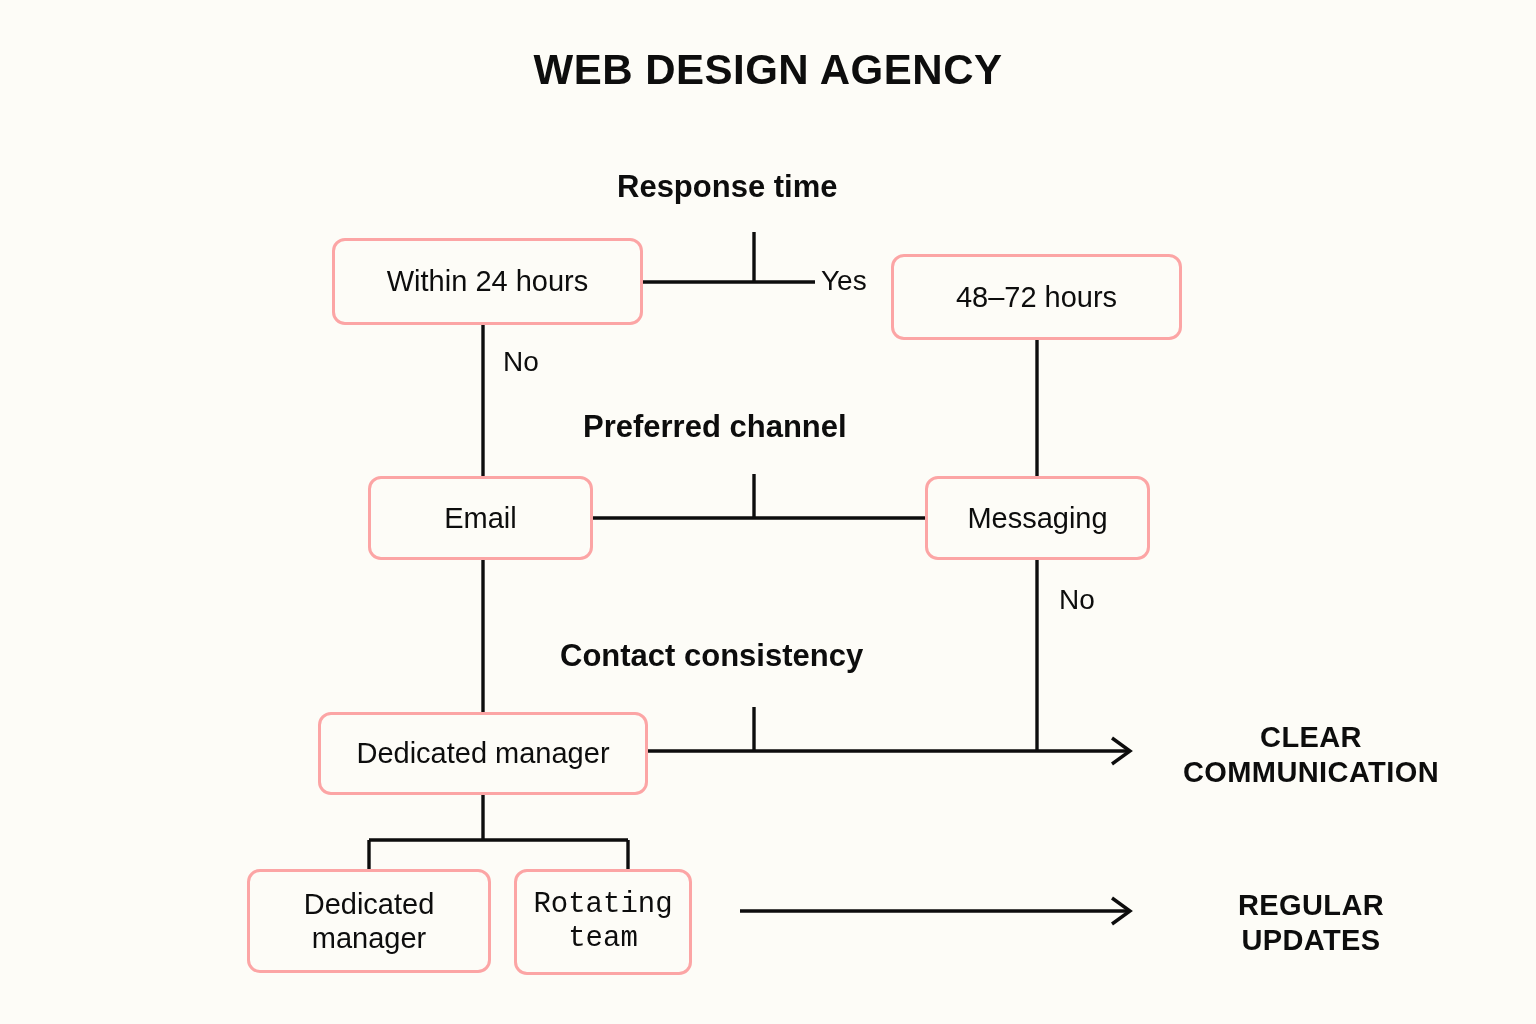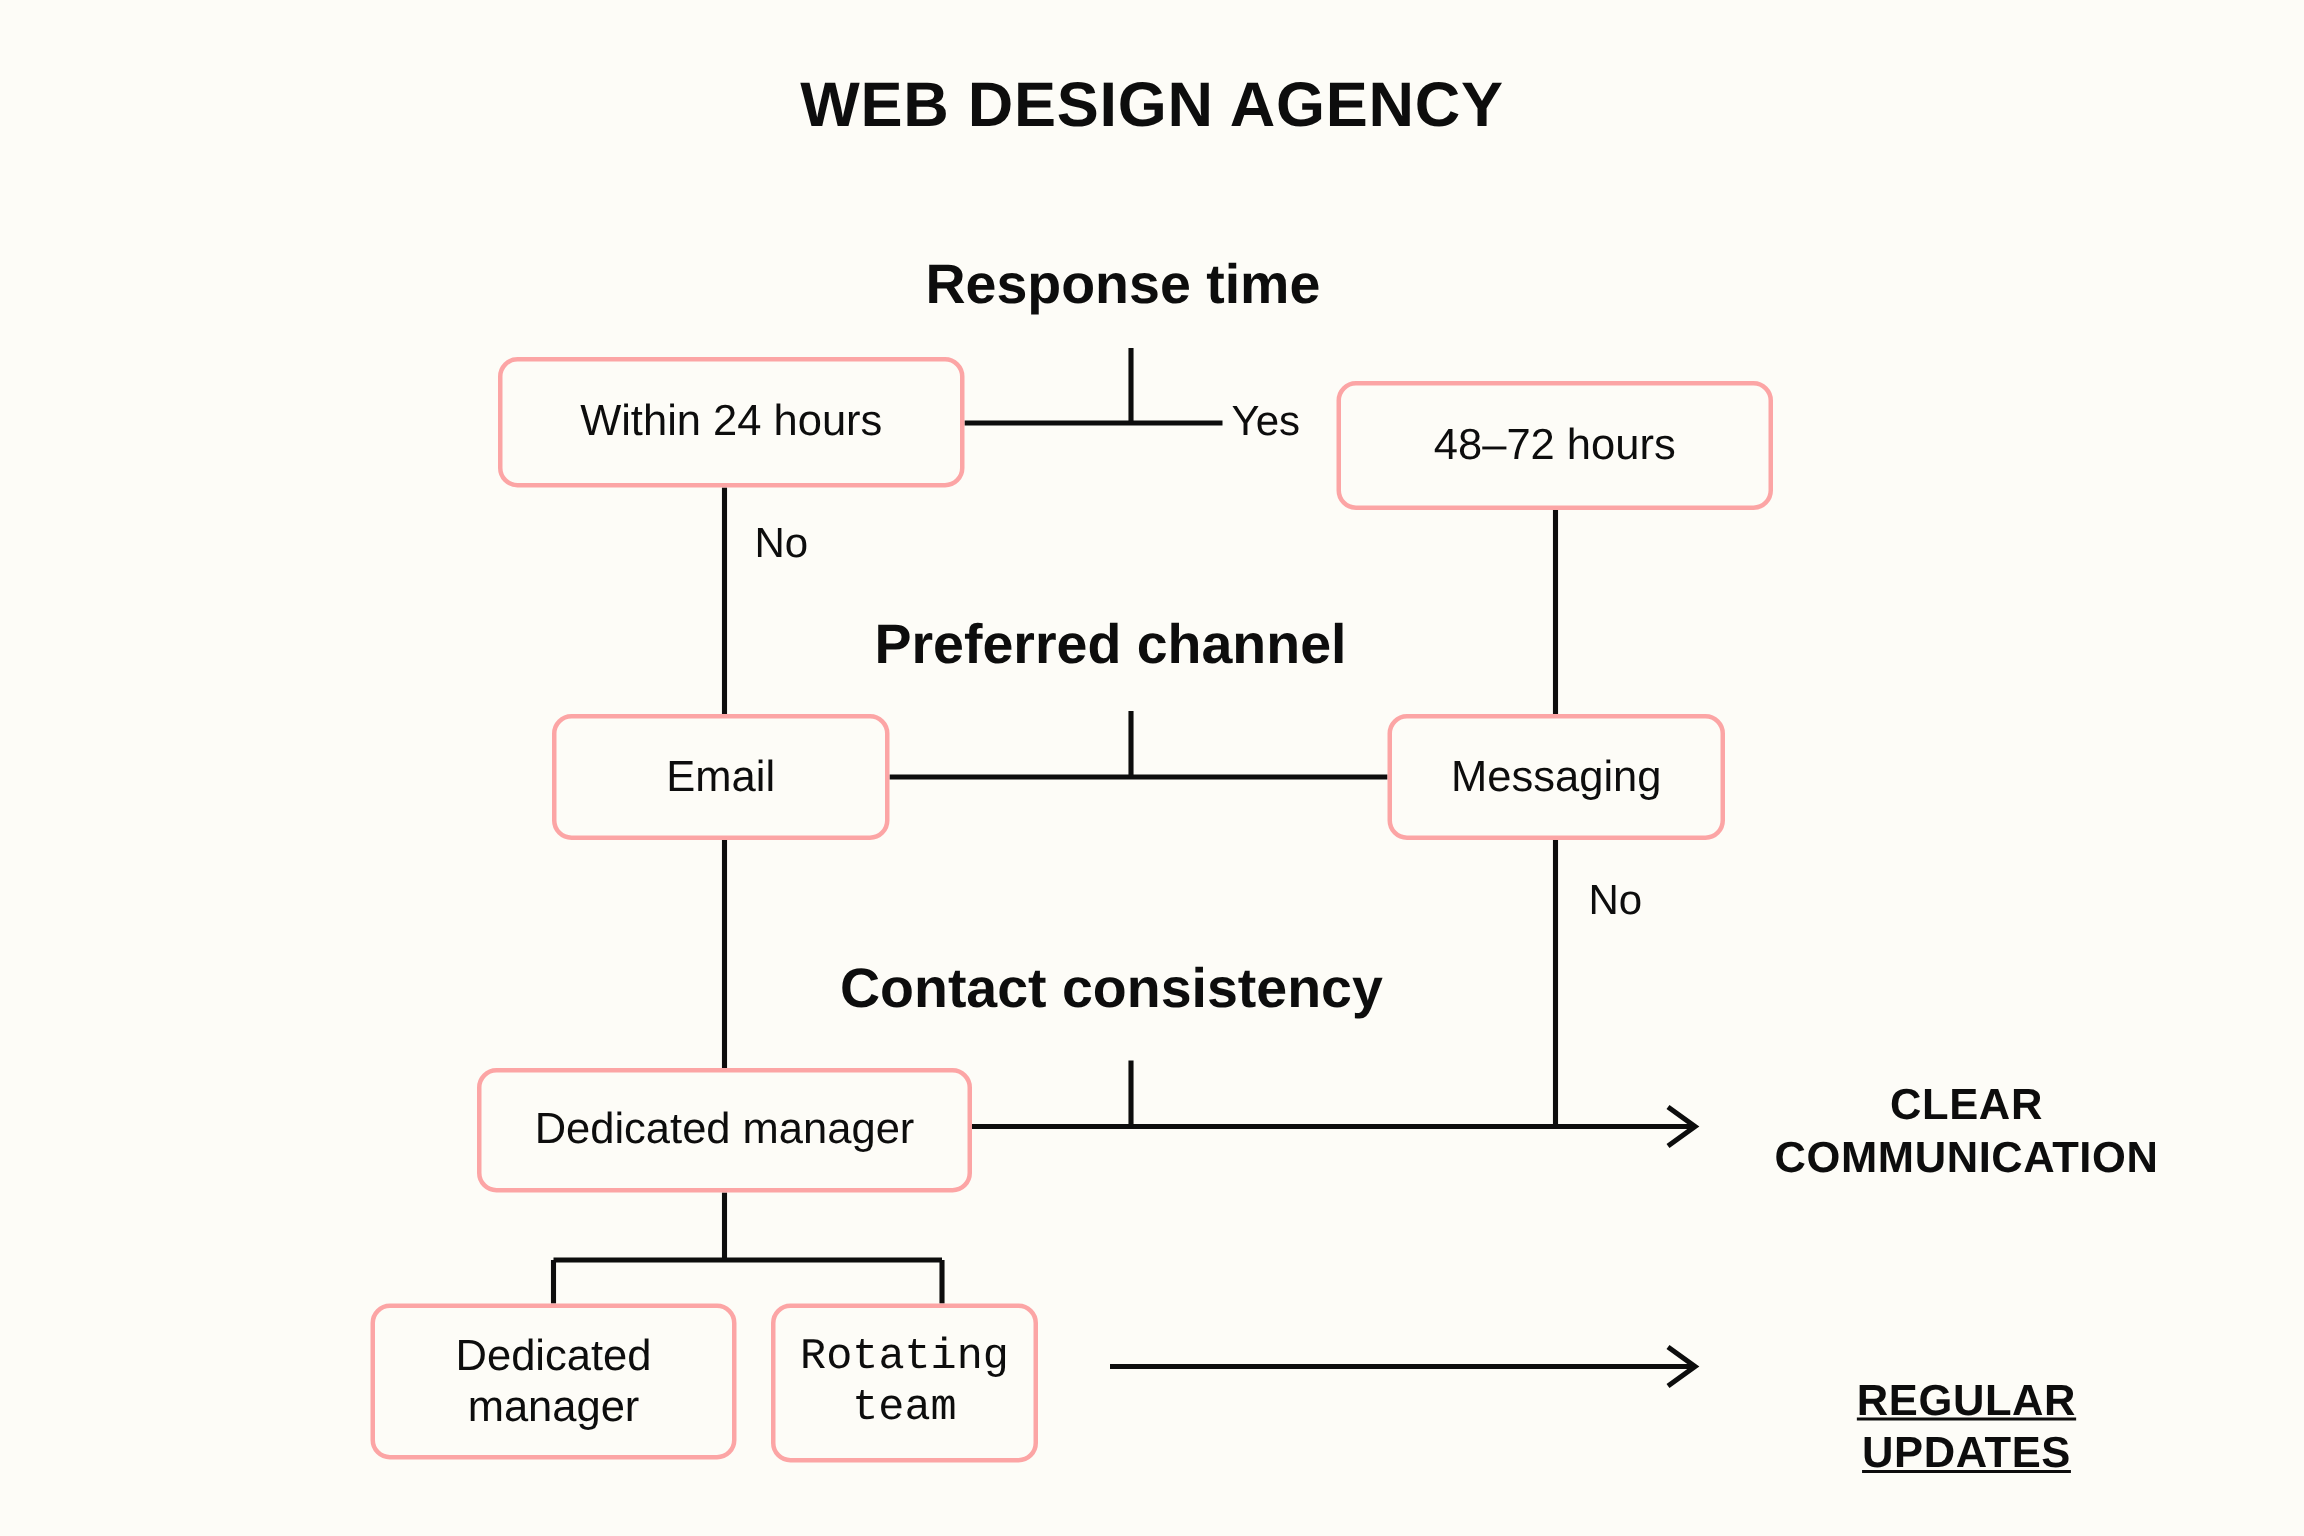--- a/index.html
+++ b/index.html
@@ -34,21 +34,21 @@
     width: 1536px;
     text-align: center;
     font-size: 42px;
     font-weight: 700;
     letter-spacing: 0.5px;
     line-height: 1.05;
   }
 
   .section-label {
     position: absolute;
-    font-size: 37px;
+    font-size: 31px;
     font-weight: 700;
     white-space: nowrap;
     text-align: left;
     line-height: 1.1;
   }
 
   .node {
     position: absolute;
     box-sizing: border-box;
     background: #fdfcf7;
@@ -141,16 +141,16 @@
 
   <div class="edge-label" style="left:821px; top:265px;">Yes</div>
 
   <div class="edge-label" style="left:503px; top:346px;">No</div>
 
   <div class="edge-label" style="left:1059px; top:584px;">No</div>
 
   <div class="outcome" style="left:1146px; top:720px; width:330px;">CLEAR
 COMMUNICATION</div>
 
-  <div class="outcome" style="left:1146px; top:917px; width:330px;text-decoration:underline;">REGULAR
+  <div class="outcome" style="left:1146px; top:888px; width:330px;">REGULAR
 UPDATES</div>
 
 </div>
 
 </body></html>

